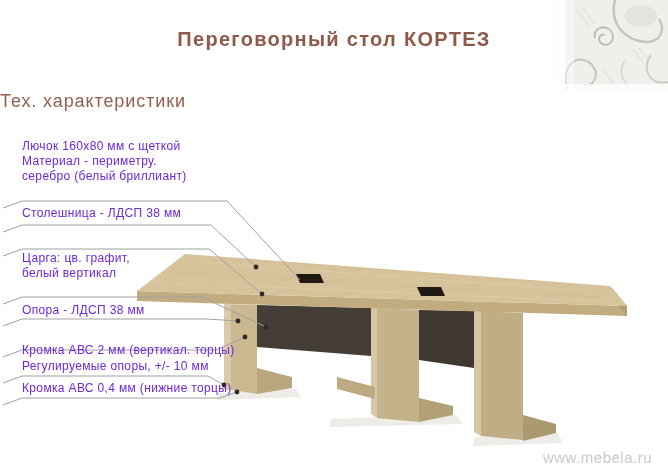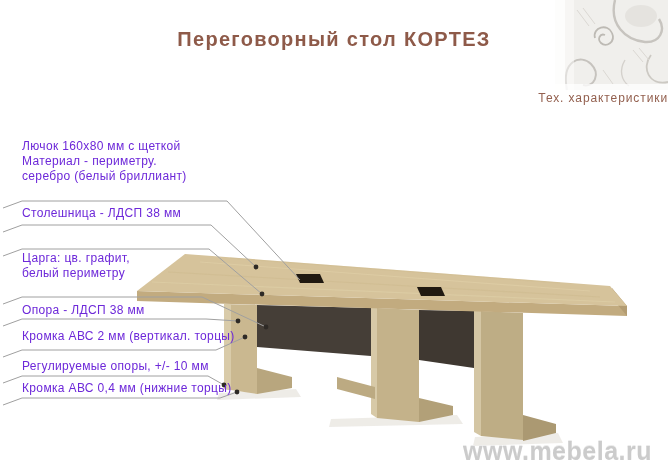--- a/index.html
+++ b/index.html
@@ -5,32 +5,32 @@
   html,body{margin:0;padding:0;background:#ffffff;}
   .page{
     position:relative;width:668px;height:476px;background:#ffffff;
     font-family:"Liberation Sans",sans-serif;overflow:hidden;
   }
   .title{
     position:absolute;top:28px;left:0;width:100%;text-align:center;
     font-size:20px;font-weight:700;letter-spacing:1.3px;color:#8e5a49;
   }
   .subtitle{
-    position:absolute;top:91px;left:0;width:100%;text-align:right;
-    font-size:12px;font-weight:400;letter-spacing:.9px;color:#93604f;
+    position:absolute;top:91px;left:0;width:100%;text-align:left;
+    font-size:18px;font-weight:400;letter-spacing:.9px;color:#93604f;
   }
   .illustration{position:absolute;left:0;top:0;width:668px;height:476px;}
   .ornament{position:absolute;right:0;top:0;}
   .label{
     position:absolute;left:22px;font-size:12px;line-height:15px;
     letter-spacing:.35px;color:#6d28d9;white-space:nowrap;
   }
   .watermark{
     position:absolute;right:16px;bottom:10px;
-    font-size:25px;font-weight:700;letter-spacing:.5px;color:#cbcbcb;
+    font-size:15px;font-weight:400;letter-spacing:.5px;color:#cbcbcb;
     text-shadow:0 1px 0 #ffffff,0 -1px 0 #ececec,1px 0 0 #ffffff;
   }
 </style>
 </head>
 <body>
 
 <div class="page">
 
   <div class="title">Переговорный стол КОРТЕЗ</div>
   <div class="subtitle">Тех. характеристики</div>
@@ -119,28 +119,28 @@
     <div>серебро (белый бриллиант)</div>
   </div>
 
   <div class="label" style="top:206px">
     <div>Столешница - ЛДСП 38 мм</div>
   </div>
 
 
   <div class="label" style="top:251px">
     <div>Царга: цв. графит,</div>
-    <div>белый периметру</div>
+    <div>белый вертикал</div>
   </div>
 
   <div class="label" style="top:303px">
     <div>Опора - ЛДСП 38 мм</div>
   </div>
 
-  <div class="label" style="top:329px">
+  <div class="label" style="top:343px">
     <div>Кромка АВС 2 мм (вертикал. торцы)</div>
   </div>
 
   <div class="label" style="top:359px">
     <div>Регулируемые опоры, +/- 10 мм</div>
   </div>
 
   <div class="label" style="top:381px">
     <div>Кромка АВС 0,4 мм (нижние торцы)</div>
   </div>

